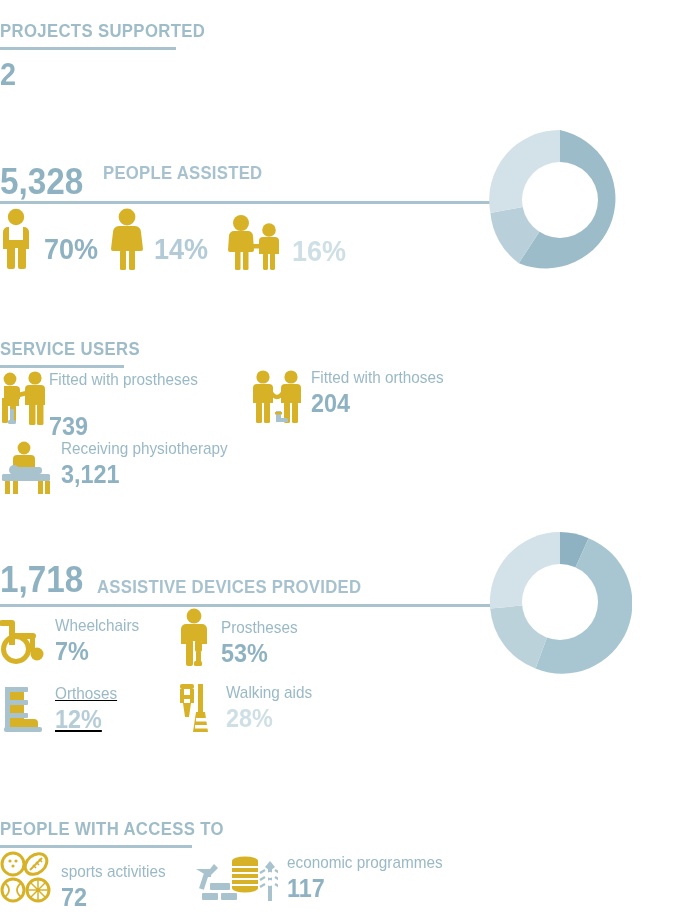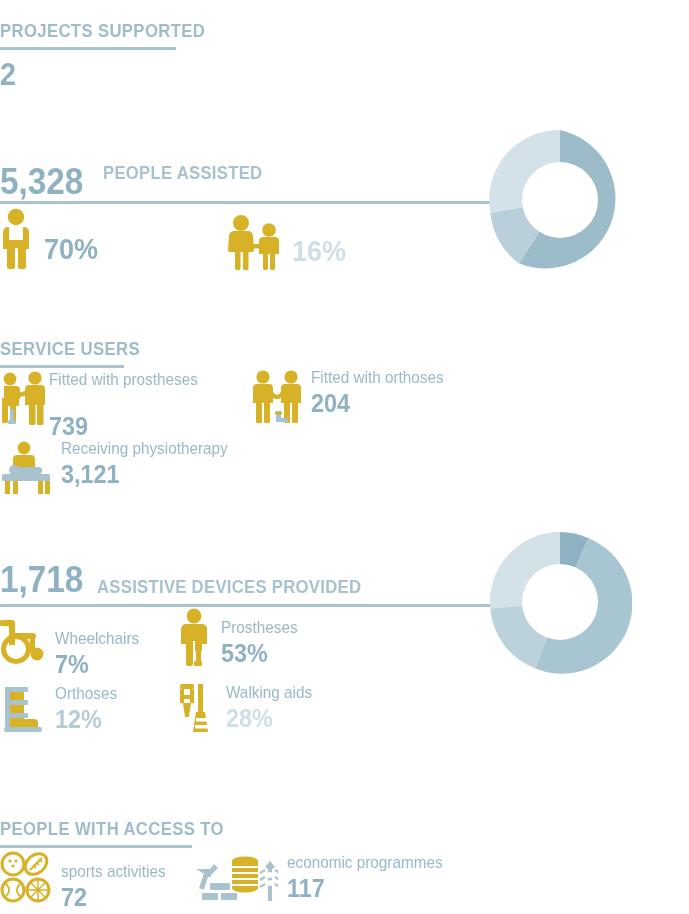--- a/index.html
+++ b/index.html
@@ -111,20 +111,29 @@
     <svg class="icon" width="34" height="62" viewBox="0 0 34 62">
       <circle cx="16" cy="9" r="8.2" fill="#d7b227"></circle>
       <path d="M8 19 h16 a5 5 0 0 1 5 5 v17 h-5 v-4 h-1 v-18 h-14 v18 h-1 v4 h-5 v-17 a5 5 0 0 1 5 -5 z" fill="#d7b227"></path>
       <rect x="7" y="34" width="8" height="27" rx="2" fill="#d7b227"></rect>
       <rect x="18" y="34" width="8" height="27" rx="2" fill="#d7b227"></rect>
       <rect x="7" y="32" width="19" height="8" fill="#d7b227"></rect>
     </svg>
     <span class="pct" style="margin-left:10px;margin-top:24px;color:#8fb2c2;">70%</span>
   </div>
 
+  <div class="abs row" style="left:110px;top:208px;">
+    <svg class="icon" width="34" height="62" viewBox="0 0 34 62">
+      <circle cx="17" cy="9" r="8.4" fill="#d7b227"></circle>
+      <path d="M9 18 h16 a6 6 0 0 1 6 6 l2 17 a2 2 0 0 1 -2 2 h-28 a2 2 0 0 1 -2 -2 l2 -17 a6 6 0 0 1 6 -6 z" fill="#d7b227"></path>
+      <rect x="10" y="42" width="6" height="20" rx="1.5" fill="#d7b227"></rect>
+      <rect x="19" y="42" width="6" height="20" rx="1.5" fill="#d7b227"></rect>
+    </svg>
+    <span class="pct" style="margin-left:10px;margin-top:24px;color:#b2cbd6;">14%</span>
+  </div>
 
   <div class="abs row" style="left:225px;top:214px;">
     <svg class="icon" width="58" height="56" viewBox="0 0 58 56">
 
       <circle cx="16" cy="9" r="8" fill="#d7b227"></circle>
       <path d="M9 17 h14 a5 5 0 0 1 5 5 l1 14 a2 2 0 0 1 -2 2 h-22 a2 2 0 0 1 -2 -2 l1 -14 a5 5 0 0 1 5 -5 z" fill="#d7b227"></path>
       <rect x="10" y="37" width="5.5" height="19" rx="1.5" fill="#d7b227"></rect>
       <rect x="18" y="37" width="5.5" height="19" rx="1.5" fill="#d7b227"></rect>
 
       <circle cx="44" cy="16" r="6.8" fill="#d7b227"></circle>
@@ -228,42 +237,42 @@
     <div class="rule" style="width:490px;margin-top:6px;"></div>
   </div>
 
   <div class="abs row" style="left:0;top:616px;">
     <svg class="icon" width="46" height="48" viewBox="0 0 46 48">
       <path d="M2 4 h10 a3 3 0 0 1 3 3 v10 h18 a3 3 0 0 1 0 6 h-18 v6 h-6 v-19 h-7 a3 3 0 0 1 0 -6 z" fill="#d7b227"></path>
       <circle cx="16" cy="33" r="12.5" fill="none" stroke="#d7b227" stroke-width="5"></circle>
       <circle cx="37" cy="38" r="6.5" fill="#d7b227"></circle>
       <rect x="30" y="22" width="5" height="14" fill="#d7b227"></rect>
     </svg>
-    <div class="txtcol" style="margin-left:9px;margin-top:14px;">
+    <div class="txtcol" style="margin-left:9px;margin-top:1px;">
       <span class="item-label">Wheelchairs</span>
       <span class="item-value" style="margin-top:3px;color:#8fb2c2;">7%</span>
     </div>
   </div>
 
   <div class="abs row" style="left:178px;top:608px;">
     <svg class="icon" width="34" height="58" viewBox="0 0 34 58">
       <circle cx="16" cy="8" r="7.4" fill="#d7b227"></circle>
       <path d="M8 16 h16 a5 5 0 0 1 5 5 v15 h-5 v-3 h-16 v3 h-5 v-15 a5 5 0 0 1 5 -5 z" fill="#d7b227"></path>
       <rect x="8" y="32" width="7" height="26" rx="2" fill="#d7b227"></rect>
       <rect x="17" y="32" width="7" height="12" rx="2" fill="#d7b227"></rect>
       <rect x="18" y="44" width="5" height="10" fill="#d7b227"></rect>
       <rect x="16" y="53" width="8" height="5" rx="1.5" fill="#d7b227"></rect>
     </svg>
     <div class="txtcol" style="margin-left:9px;margin-top:11px;">
       <span class="item-label">Prostheses</span>
       <span class="item-value" style="margin-top:3px;color:#8fb2c2;">53%</span>
     </div>
   </div>
 
-  <div class="abs row" style="left:0;top:683px;">
+  <div class="abs row" style="left:0;top:683px;text-decoration:underline;">
     <svg class="icon" width="46" height="52" viewBox="0 0 46 52">
       <path d="M10 6 h14 v30 h10 a4 4 0 0 1 4 4 v5 h-28 z" fill="#d7b227"></path>
       <rect x="6" y="4" width="22" height="5" rx="1" fill="#a8c3ce"></rect>
       <rect x="6" y="17" width="22" height="5" rx="1" fill="#a8c3ce"></rect>
       <rect x="6" y="30" width="22" height="5" rx="1" fill="#a8c3ce"></rect>
       <rect x="4" y="44" width="38" height="5" rx="2" fill="#a8c3ce"></rect>
       <rect x="5" y="4" width="5" height="44" fill="#a8c3ce"></rect>
     </svg>
     <div class="txtcol" style="margin-left:9px;margin-top:2px;">
       <span class="item-label">Orthoses</span>

